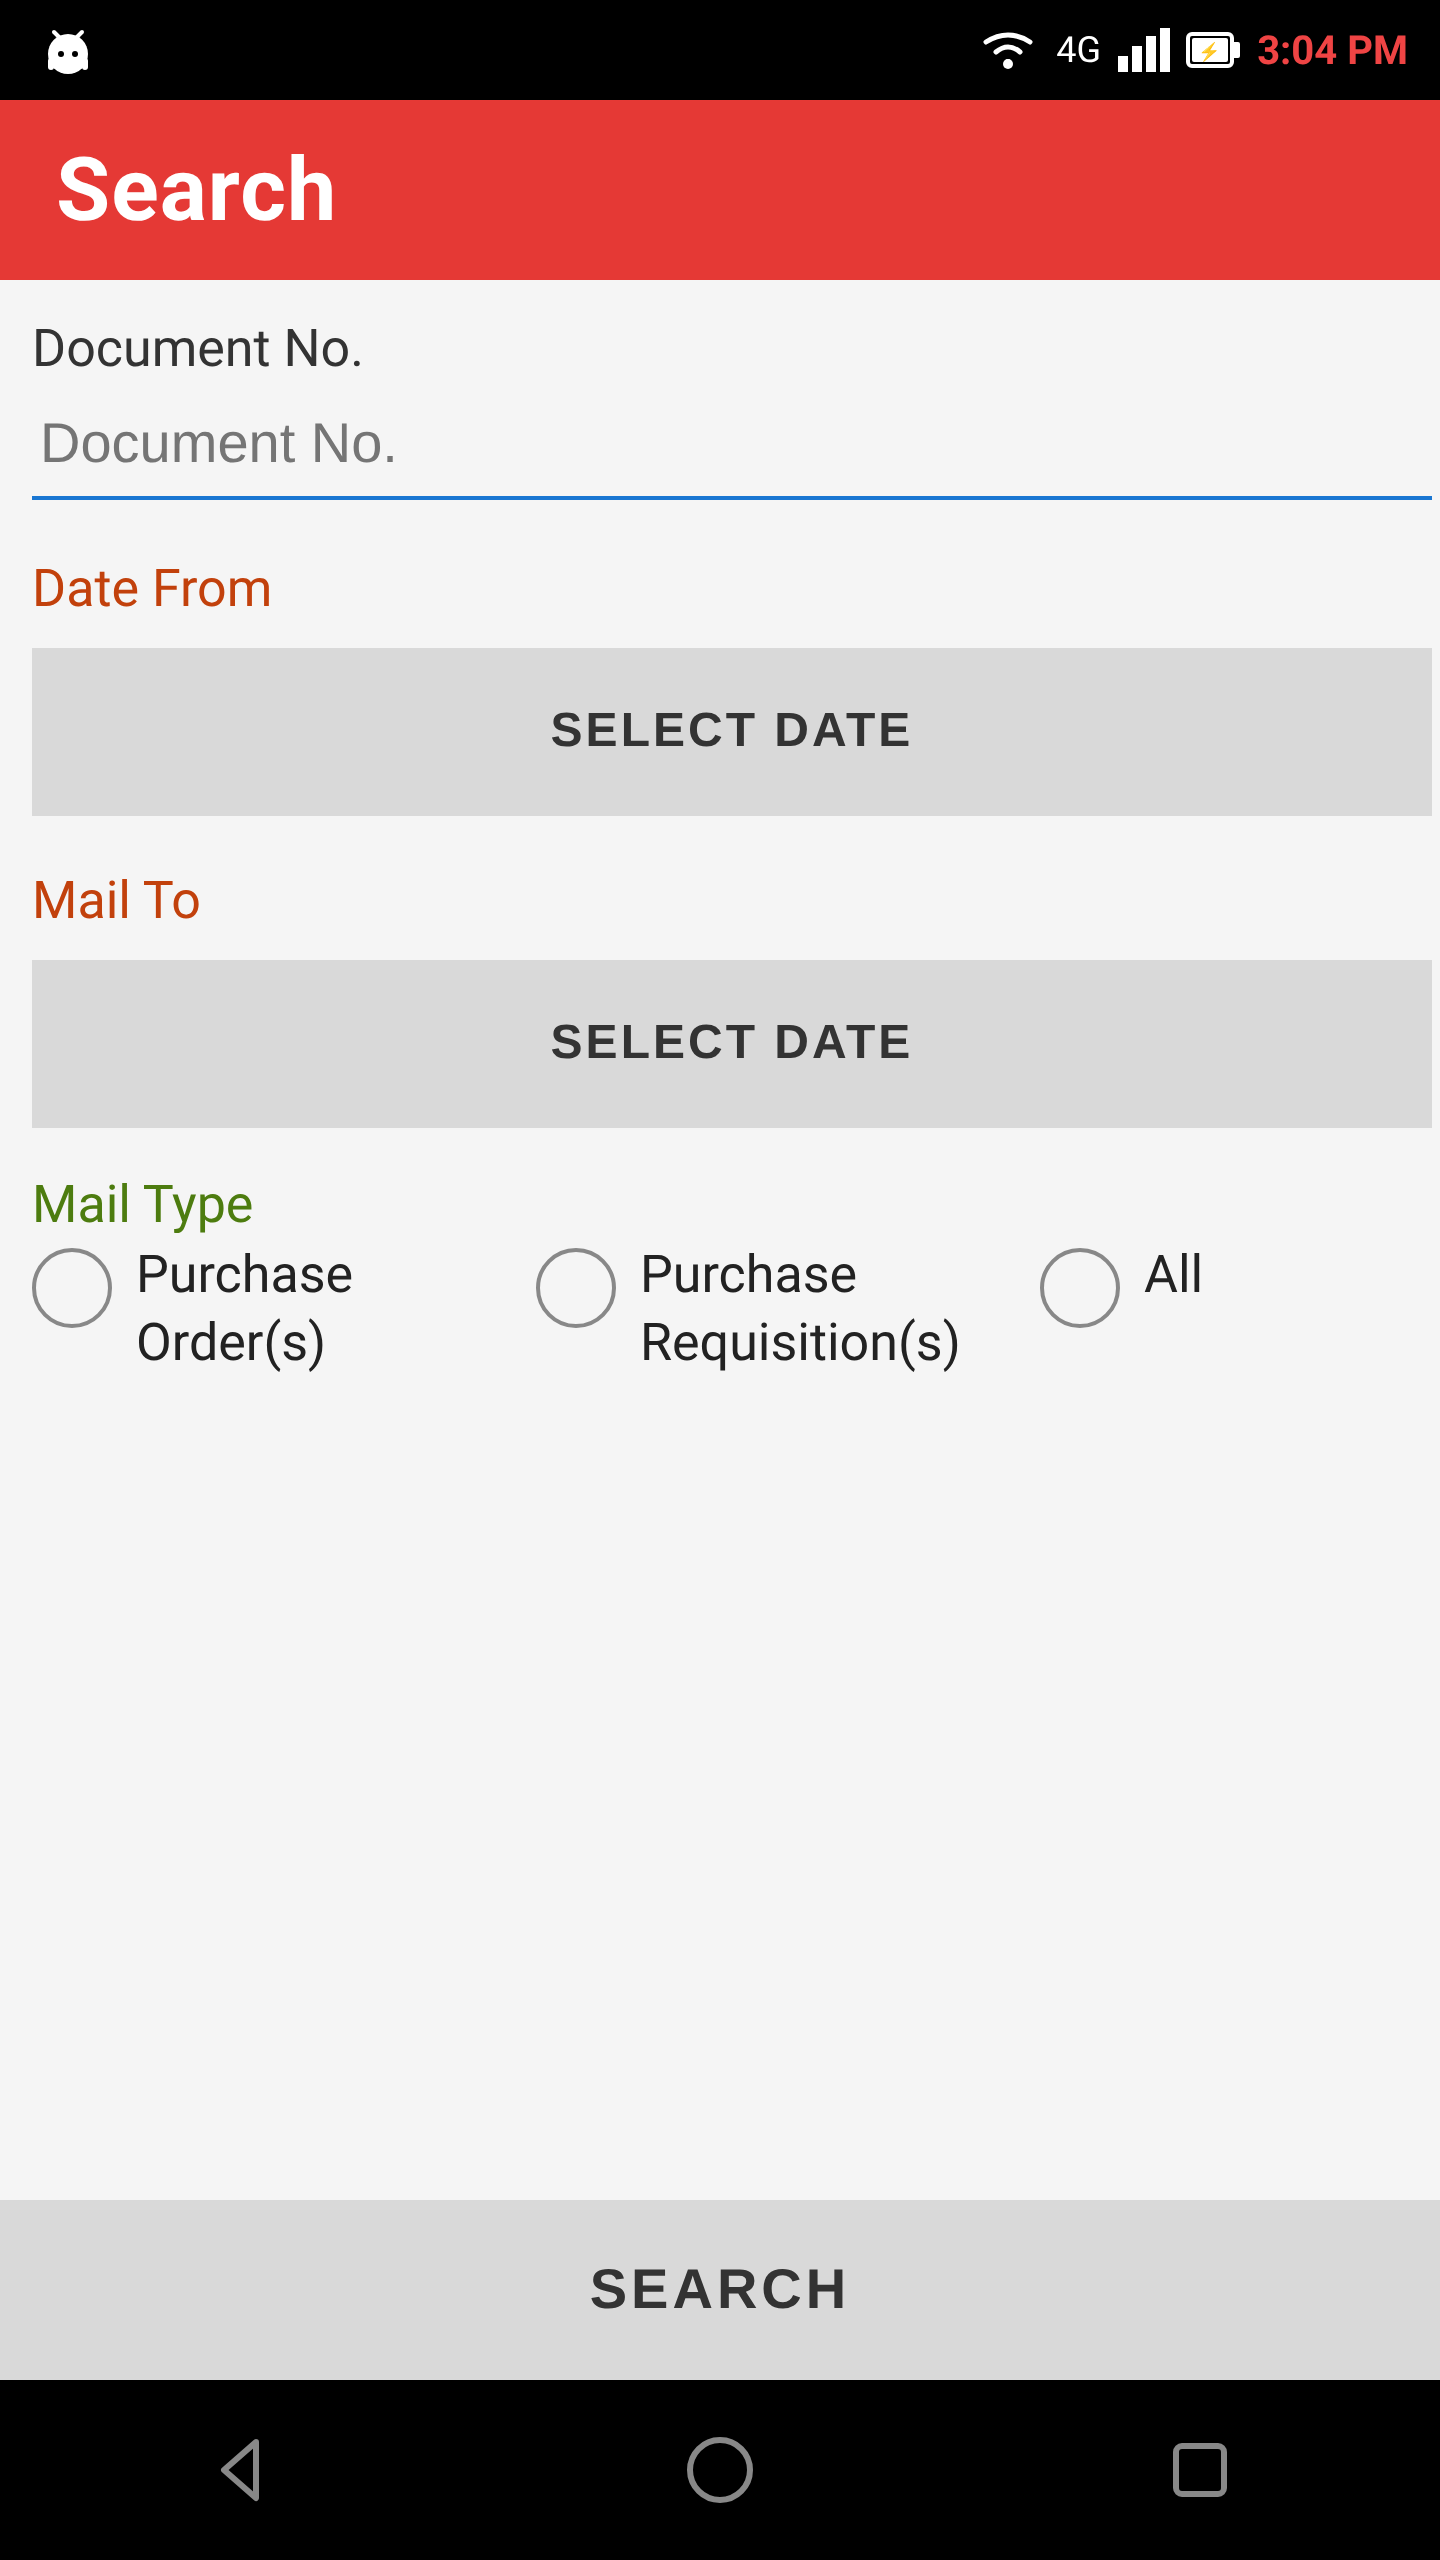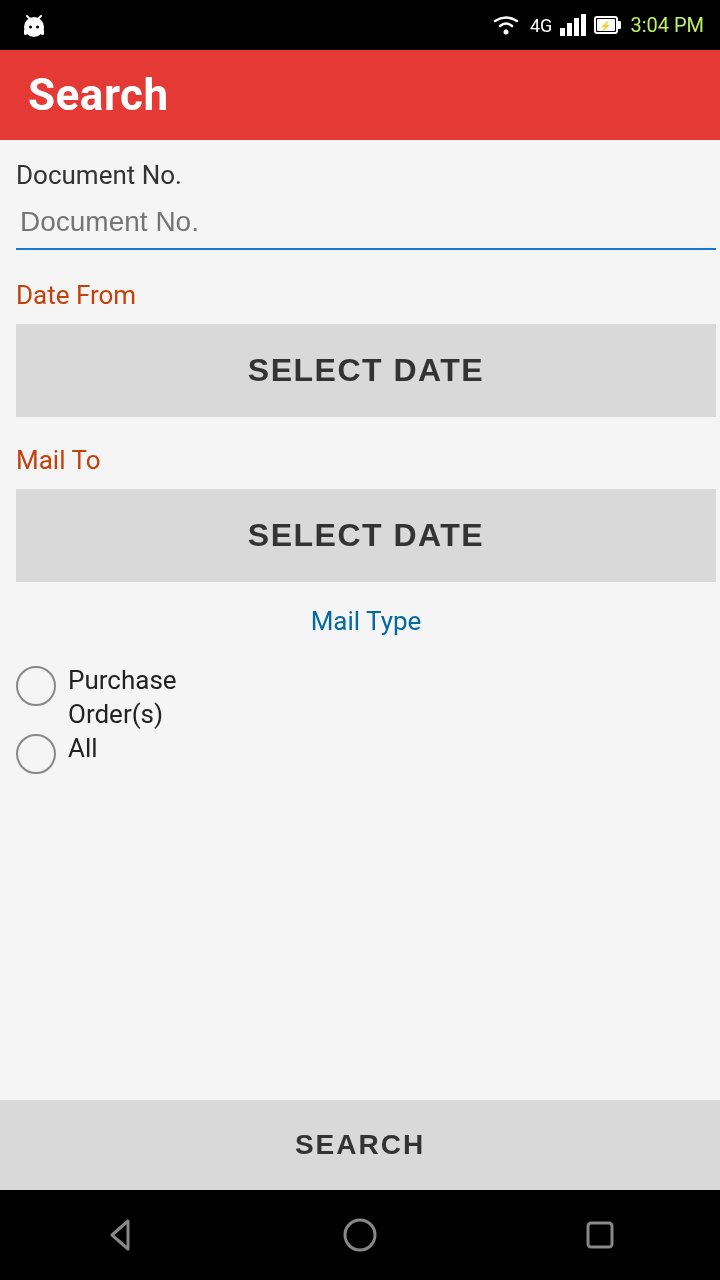--- a/index.html
+++ b/index.html
@@ -37,23 +37,23 @@
       align-items: center;
       gap: 8px;
     }
 
     .status-icon {
       color: white;
       font-size: 18px;
     }
 
     .status-time {
-      color: #bef264;
+      color: #ef4444;
       font-size: 20px;
-      font-weight: 400;
+      font-weight: 700;
     }
 
     
     .toolbar {
       background: #e53935;
       height: 90px;
       display: flex;
       align-items: center;
       padding: 0 28px;
       flex-shrink: 0;
@@ -97,41 +97,40 @@
       padding: 10px 4px;
       outline: none;
       margin-bottom: 10px;
     }
 
     .select-date-btn {
       width: 100%;
       background: #d9d9d9;
       border: none;
       padding: 28px 16px;
-      font-size: 32px;
+      font-size: 24px;
       font-weight: bold;
       letter-spacing: 1.5px;
       color: #333;
       text-align: center;
       cursor: pointer;
       margin-top: 8px;
       margin-bottom: 8px;
     }
 
     .mail-type-label {
       font-size: 26px;
-      color: #0369a1;
+      color: #4d7c0f;
       margin-top: 16px;
-      margin-bottom: 28px;
-      text-align: center;
+      margin-bottom: 4px;
     }
 
     .radio-group {
       display: flex;
-      flex-direction: column;
+      flex-direction: row;
       align-items: flex-start;
       gap: 0;
     }
 
     .radio-item {
       display: flex;
       align-items: flex-start;
       gap: 12px;
       margin-right: 40px;
       cursor: pointer;
@@ -274,20 +273,24 @@
 
   <div class="mail-type-label">Mail Type</div>
 
   <div class="radio-group">
 
     <label class="radio-item">
       <div class="radio-circle"></div>
       <span class="radio-label">Purchase Order(s)</span>
     </label>
 
+    <label class="radio-item">
+      <div class="radio-circle"></div>
+      <span class="radio-label">Purchase Requisition(s)</span>
+    </label>
 
     <label class="radio-item">
       <div class="radio-circle"></div>
       <span class="radio-label">All</span>
     </label>
 
   </div>
 
   <div class="spacer"></div>
 </div>

